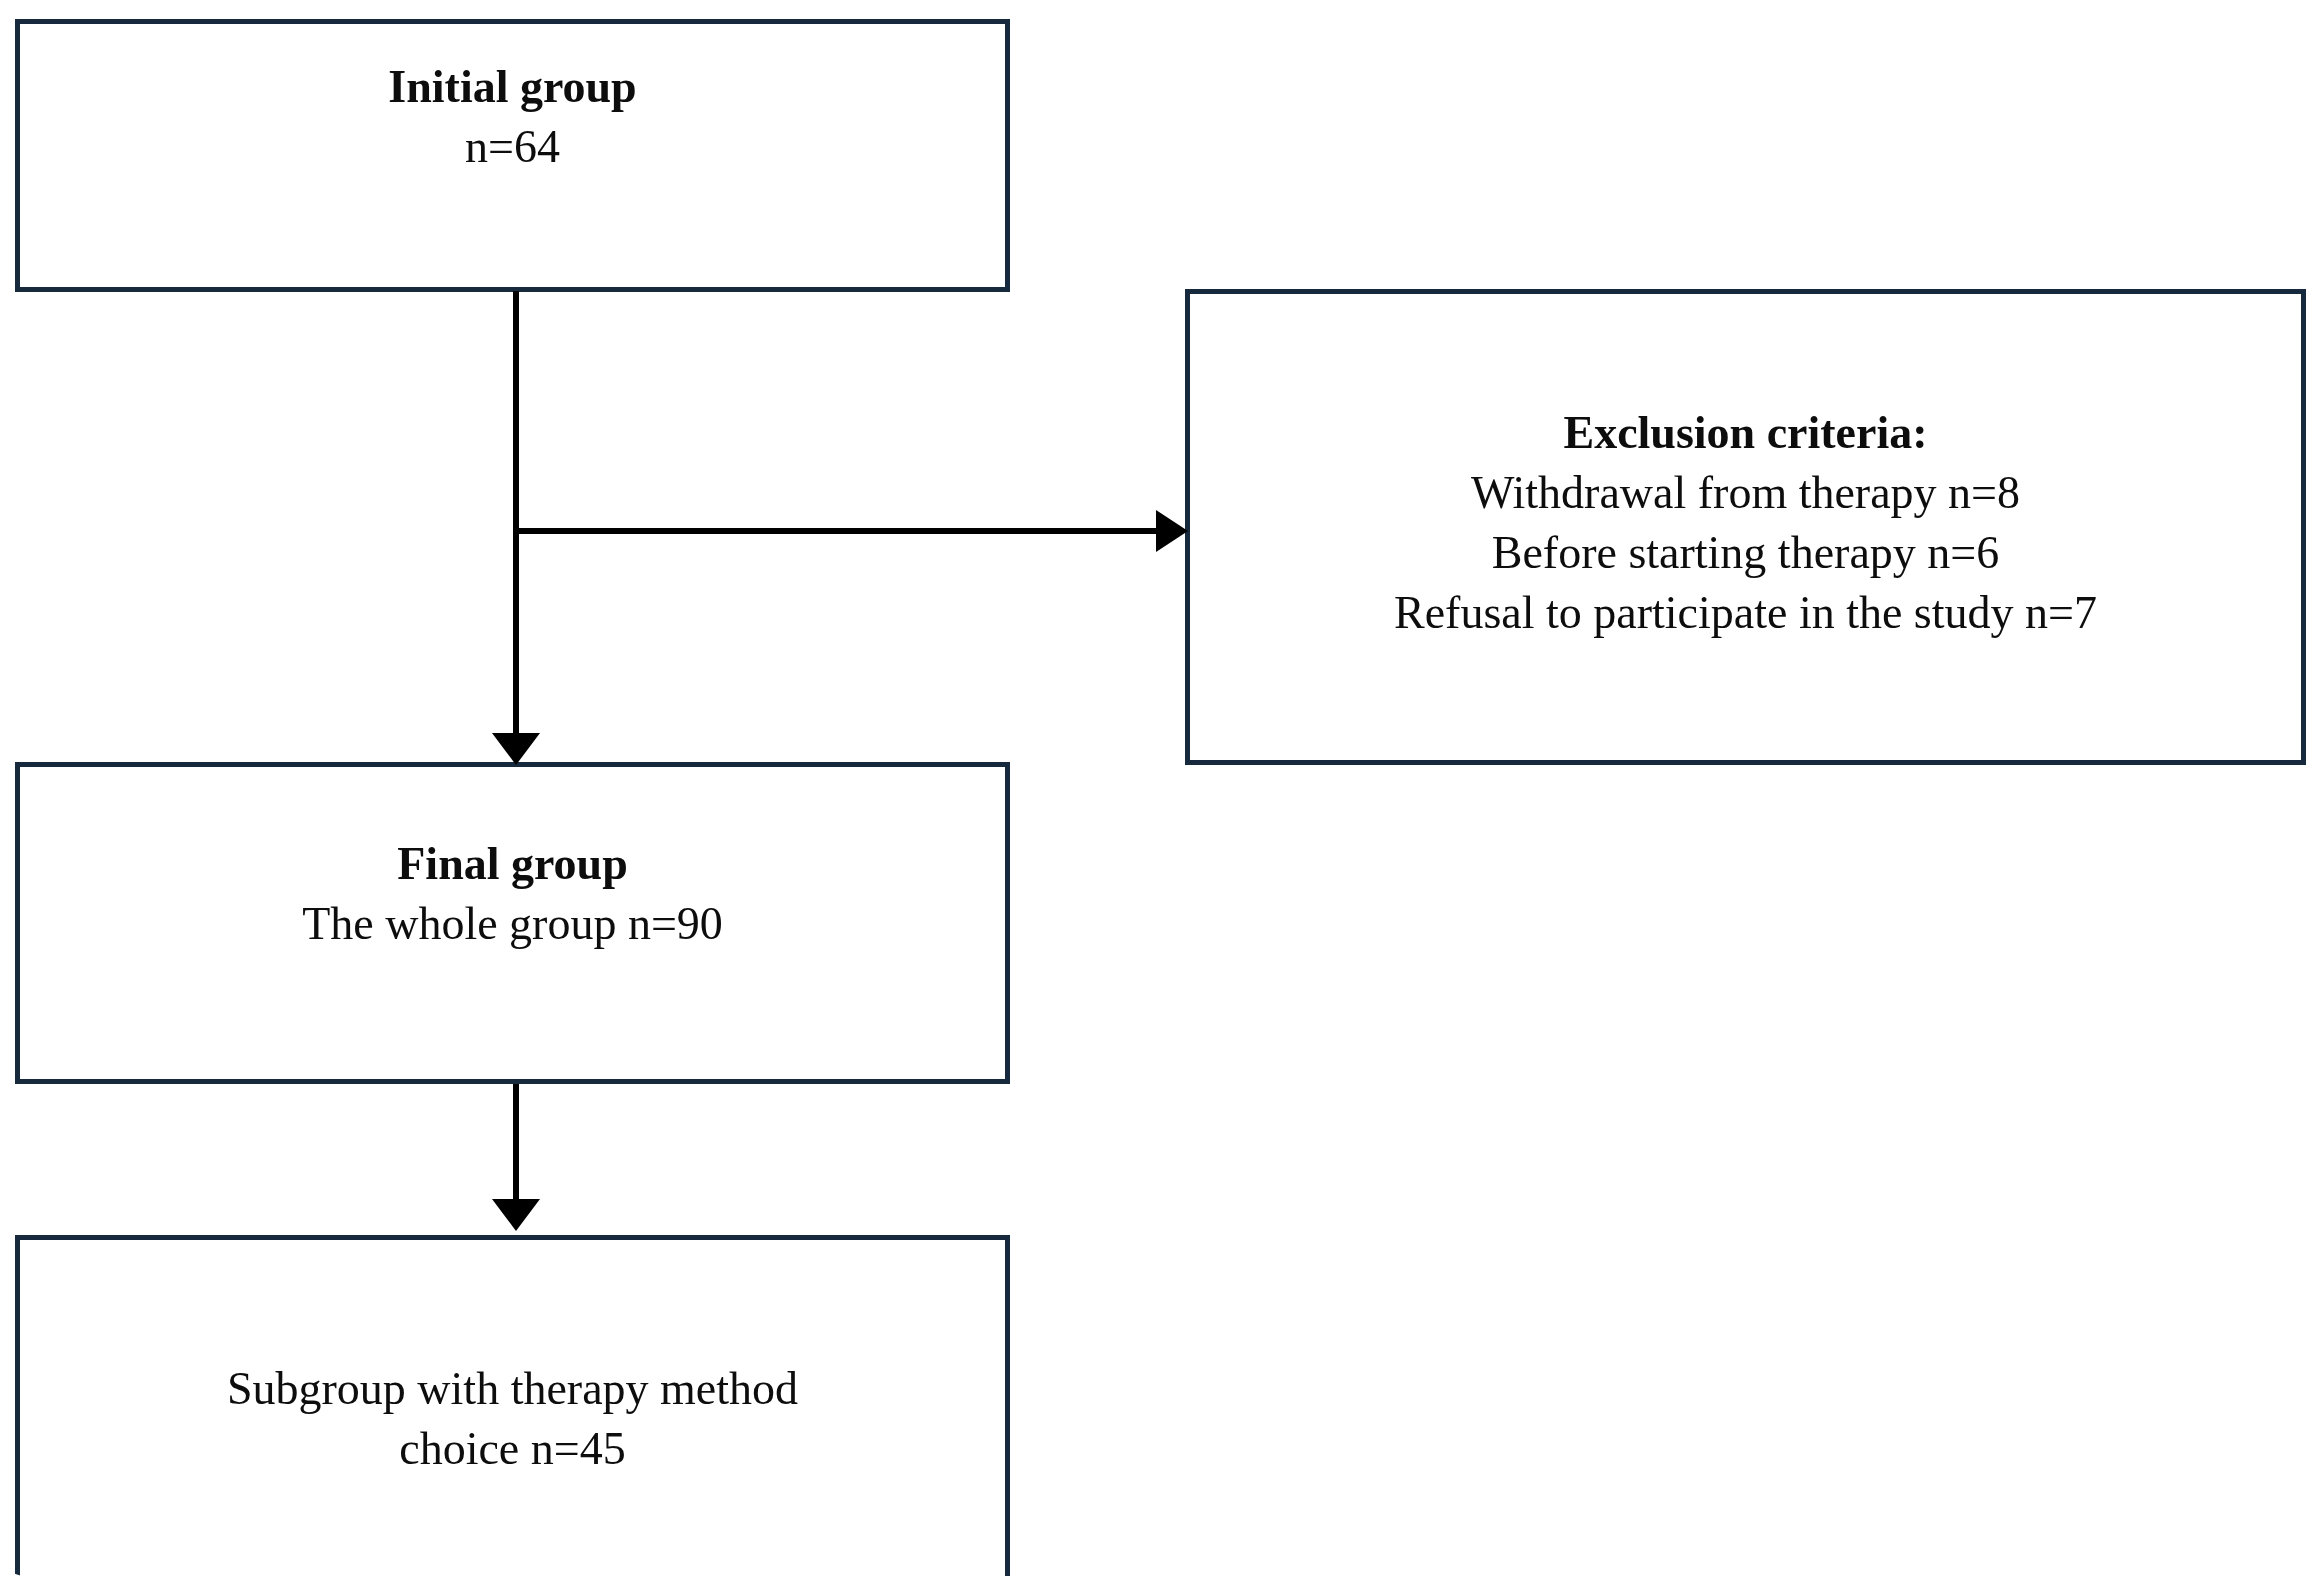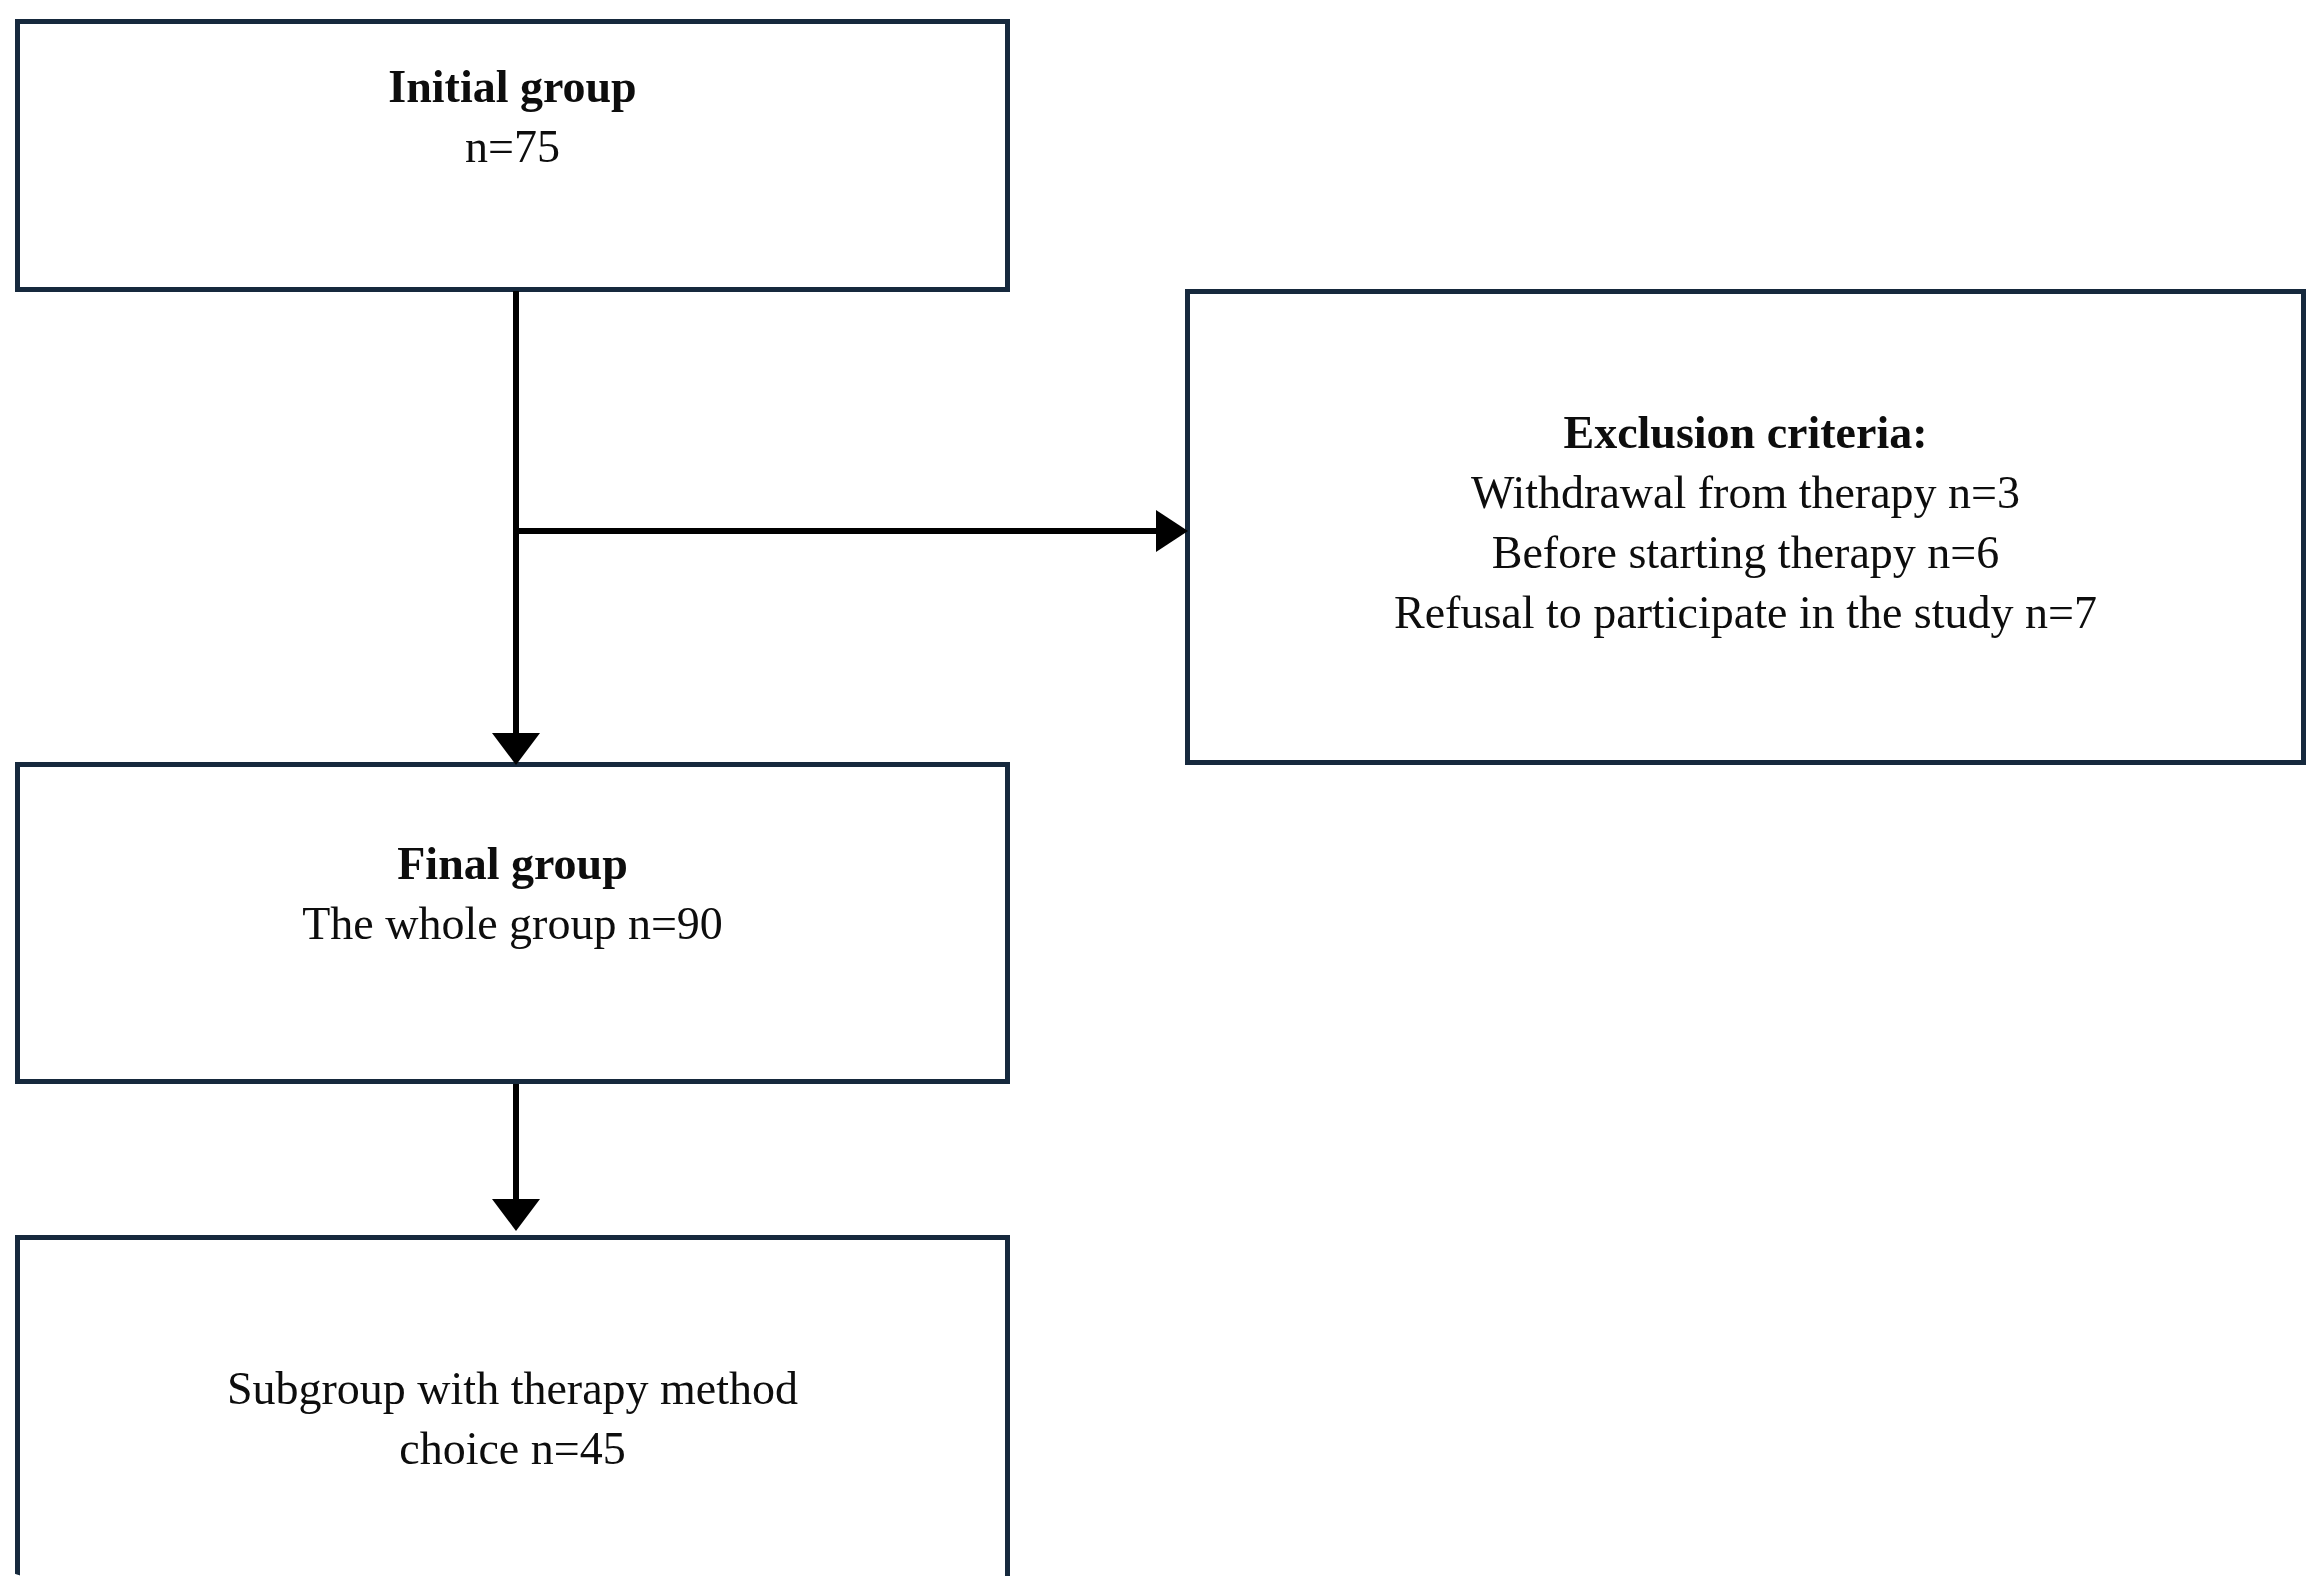--- a/index.html
+++ b/index.html
@@ -95,26 +95,26 @@
     border-top: 32px solid #000000;
   }
 </style>
 </head>
 <body>
 
 <div id="canvas">
 
   <div class="node" id="node-initial">
     <span class="line title">Initial group</span>
-    <span class="line">n=75</span>
+    <span class="line">n=64</span>
   </div>
 
   <div class="node" id="node-exclusion">
     <span class="line title">Exclusion criteria:</span>
-    <span class="line">Withdrawal from therapy n=3</span>
+    <span class="line">Withdrawal from therapy n=8</span>
     <span class="line">Before starting therapy n=6</span>
     <span class="line">Refusal to participate in the study n=7</span>
   </div>
 
   <div class="node" id="node-final">
     <span class="line title">Final group</span>
     <span class="line">The whole group n=90</span>
   </div>
 
   <div class="node" id="node-subgroup">

